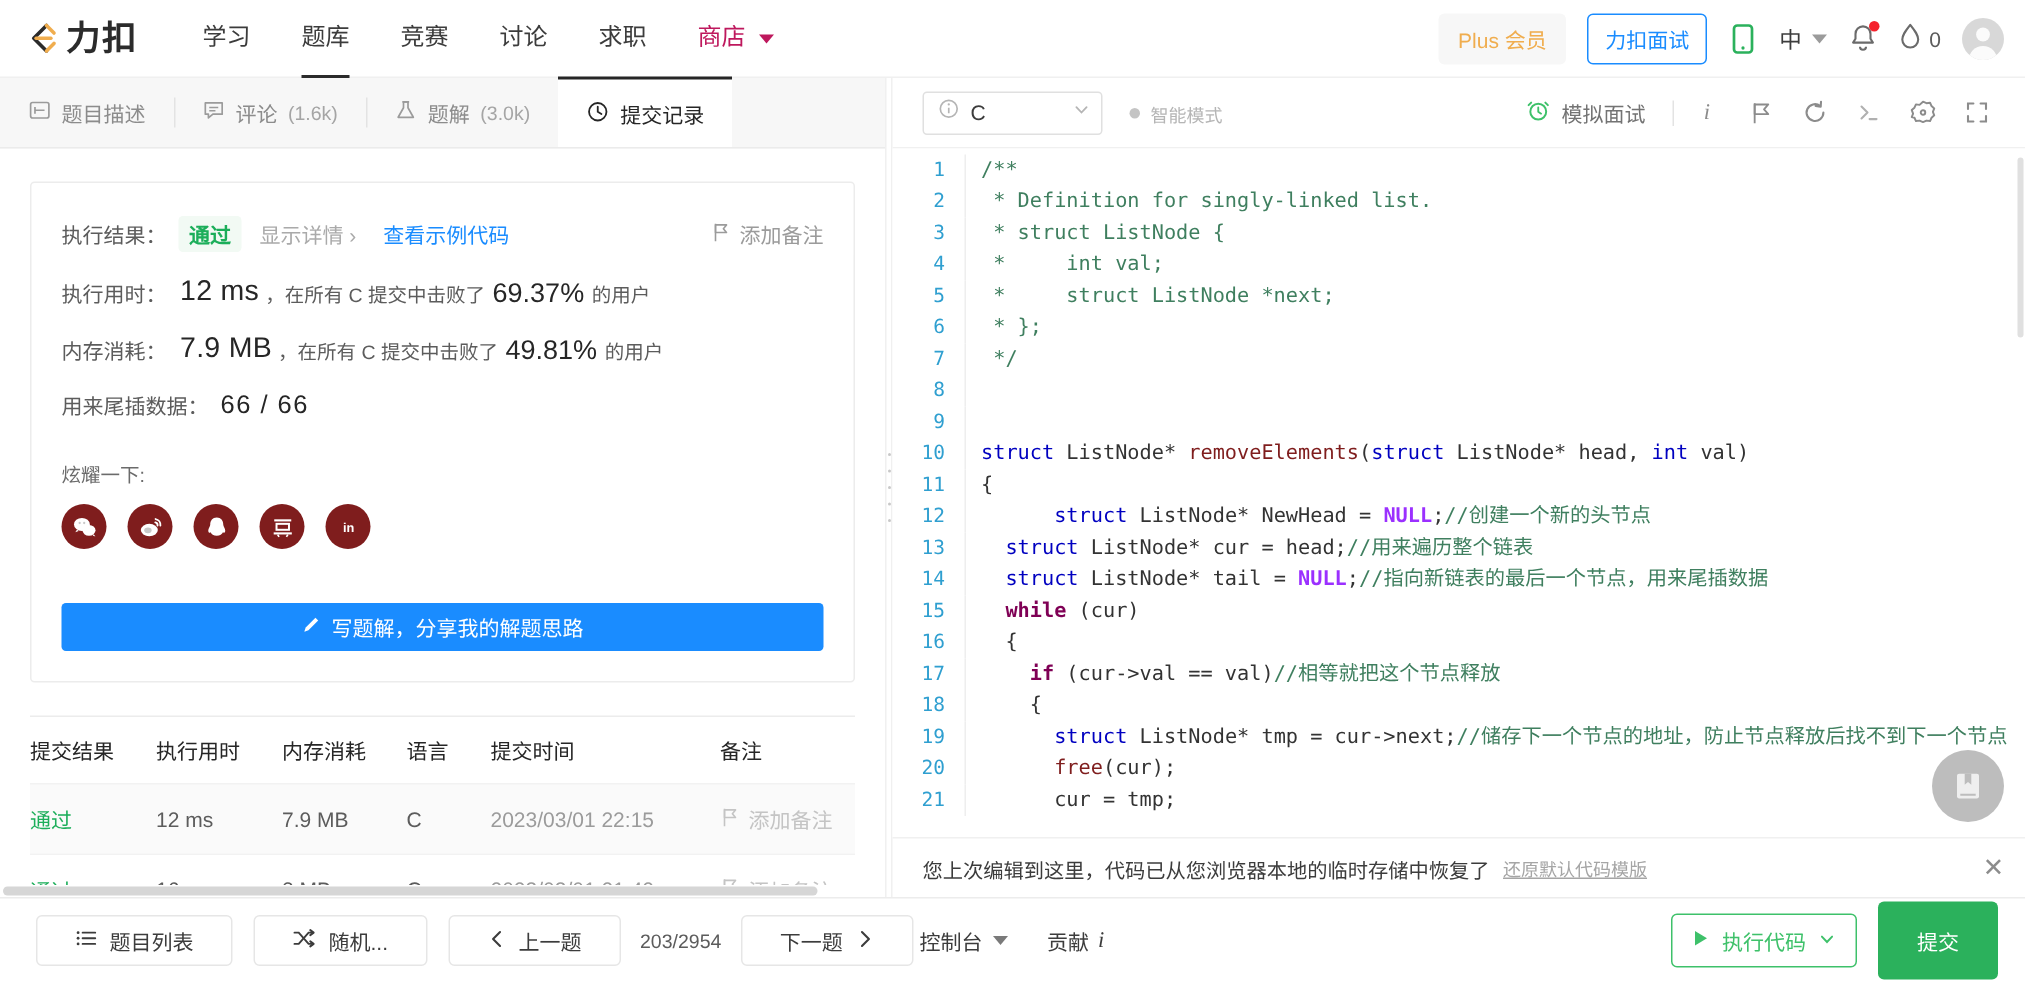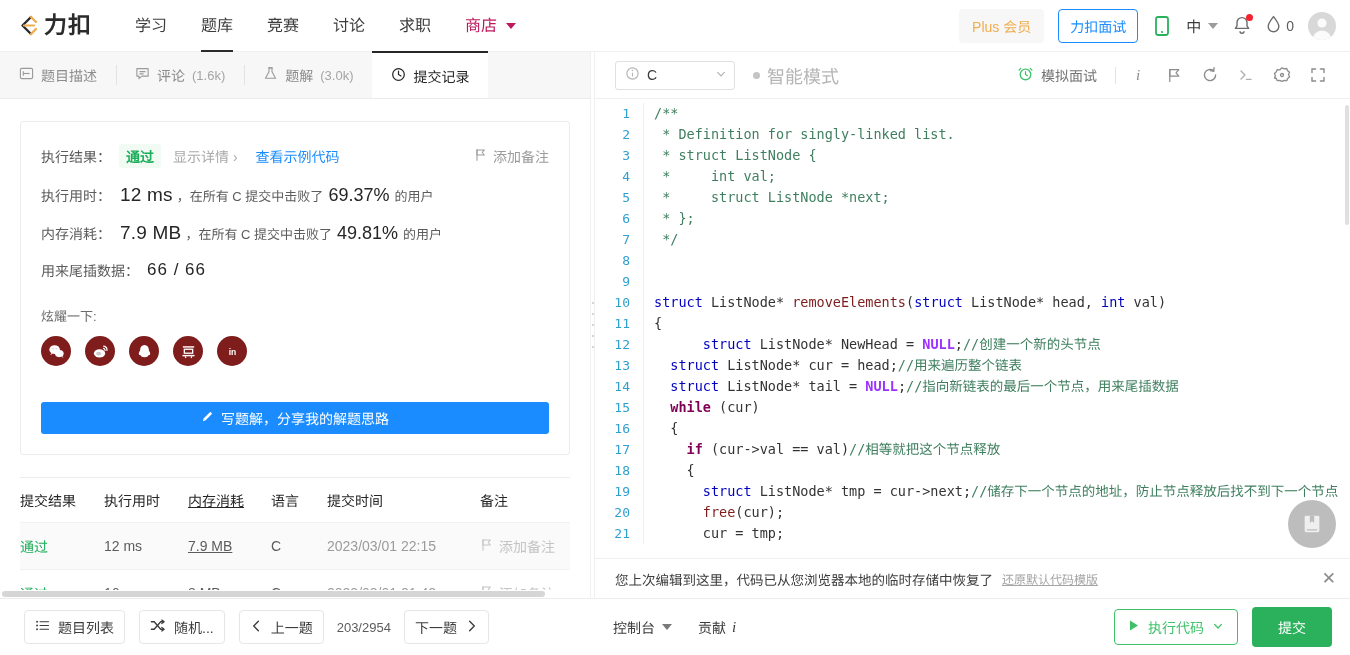--- a/index.html
+++ b/index.html
@@ -117,41 +117,41 @@
   }
 
   
   .sub-table { margin: 22px 20px 0 20px; border-top: 1px solid #ececec; }
   .st-head, .st-row { display: flex; align-items: center; font-size: 14px; }
   .st-head { height: 44px; color: #262626; font-weight: 500; }
   .st-row { height: 47px; color: #5c5c5c; border-top: 1px solid #f2f2f2; }
   .st-row.alt { background: #fafafa; }
   .c0 { width: 84px; flex:0 0 84px; }
   .c1 { width: 84px; flex:0 0 84px; }
-  .c2 { width: 83px; flex:0 0 83px;text-decoration:underline; }
+  .c2 { width: 83px; flex:0 0 83px; }
   .c3 { width: 56px; flex:0 0 56px; }
   .c4 { width: 153px; flex:0 0 153px; }
   .c5 { flex: 1 1 auto; }
   .st-row .c0 { color: #1cae5a; cursor: pointer; }
   .st-row .c4 { color: #9b9b9b; }
   .st-row .c5 { color: #c4c4c4; display: flex; align-items: center; gap: 6px; cursor: pointer; }
   .left-hscroll { height: 8px; background: #fff; position: relative; flex: 0 0 8px;}
   .left-hscroll .thumb { position: absolute; left: 2px; top: 1px; width: 543px; height: 6px; background: #d6d6d6; border-radius: 3px; }
 
   
   .etoolbar {
     height: 47px; flex: 0 0 47px; display: flex; align-items: center; gap: 0;
     background: #fff; border-bottom: 1px solid #f0f0f0; padding: 0 14px 0 20px;
   }
   .lang-select {
     display: flex; align-items: center; gap: 7px; border: 1px solid #e0e0e0; border-radius: 3px;
     height: 29px; padding: 0 7px 0 9px; width: 120px; cursor: pointer; background:#fff;
   }
   .lang-select .lname { font-size: 14px; color: #3c3c3c; flex: 1 1 auto; }
-  .smart-mode { display: flex; align-items: center; gap: 7px; margin-left: 18px; font-size: 18px; color: #b5b5b5; cursor: pointer; }
+  .smart-mode { display: flex; align-items: center; gap: 7px; margin-left: 18px; font-size: 12px; color: #b5b5b5; cursor: pointer; }
   .smart-dot { width: 7px; height: 7px; border-radius: 50%; background: #c4c4c4; display:block; }
   .etoolbar-right { margin-left: auto; display: flex; align-items: center; gap: 0; }
   .mock-btn { display: flex; align-items: center; gap: 7px; color: #737373; font-size: 14px; cursor: pointer; padding-right: 14px; }
   .tb-div { width: 1px; height: 17px; background: #e3e3e3; margin: 0 4px; }
   .tb-icon { width: 36px; height: 36px; display: flex; align-items: center; justify-content: center; color: #8c8c8c; cursor: pointer; }
 
   
   .code-wrap { flex: 1 1 auto; position: relative; overflow: hidden; background: #fff; }
   .code {
     font-family: "DejaVu Sans Mono", "Liberation Mono", monospace;
@@ -188,32 +188,32 @@
 
   
   .bottombar {
     flex: 0 0 57px; height: 57px; display: flex; align-items: center;
     border-top: 1px solid #ececec; background: #fff;
   }
   .bb-left { width: 595px; flex: 0 0 595px; display: flex; align-items: center; gap: 14px; padding-left: 24px; }
   .bb-right { flex: 1 1 auto; display: flex; align-items: center; padding: 0 18px 0 18px; }
   .gbtn {
     border: 1px solid #e6e6e6; border-radius: 4px; height: 34px; display: flex; align-items: center;
-    gap: 8px; padding: 0 10px; font-size: 14px; color: #3c3c3c; cursor: pointer; background: #fff; white-space: nowrap;
+    gap: 8px; padding: 0 25px; font-size: 14px; color: #3c3c3c; cursor: pointer; background: #fff; white-space: nowrap;
   }
   .pager { display: flex; align-items: center; gap: 0px; }
   .pg-num { font-size: 13px; color: #5c5c5c; padding: 0 13px; }
   .console-btn { display: flex; align-items: center; gap: 7px; font-size: 14px; color: #3c3c3c; cursor: pointer; }
   .contrib { display: flex; align-items: center; gap: 6px; font-size: 14px; color: #3c3c3c; cursor: pointer; margin-left: 26px; }
   .run-btn {
     margin-left: auto; border: 1px solid #3ec16a; color: #3ec16a; border-radius: 4px; height: 36px;
     display: flex; align-items: center; gap: 8px; padding: 0 13px; font-size: 14px; cursor: pointer; background: #fff;
   }
   .submit-btn {
-    margin-left: 14px; background: #2bb15c; color: #fff; border-radius: 4px; height: 40px;
+    margin-left: 14px; background: #2bb15c; color: #fff; border-radius: 4px; height: 52px;
     display: flex; align-items: center; padding: 0 26px; font-size: 14px; cursor: pointer;
   }
   .italic-i { font-style: italic; font-family: "Liberation Serif", serif; font-size: 15px; }
 </style>
 </head>
 <body>
 
 <div class="app">
 
   <div class="topnav">

